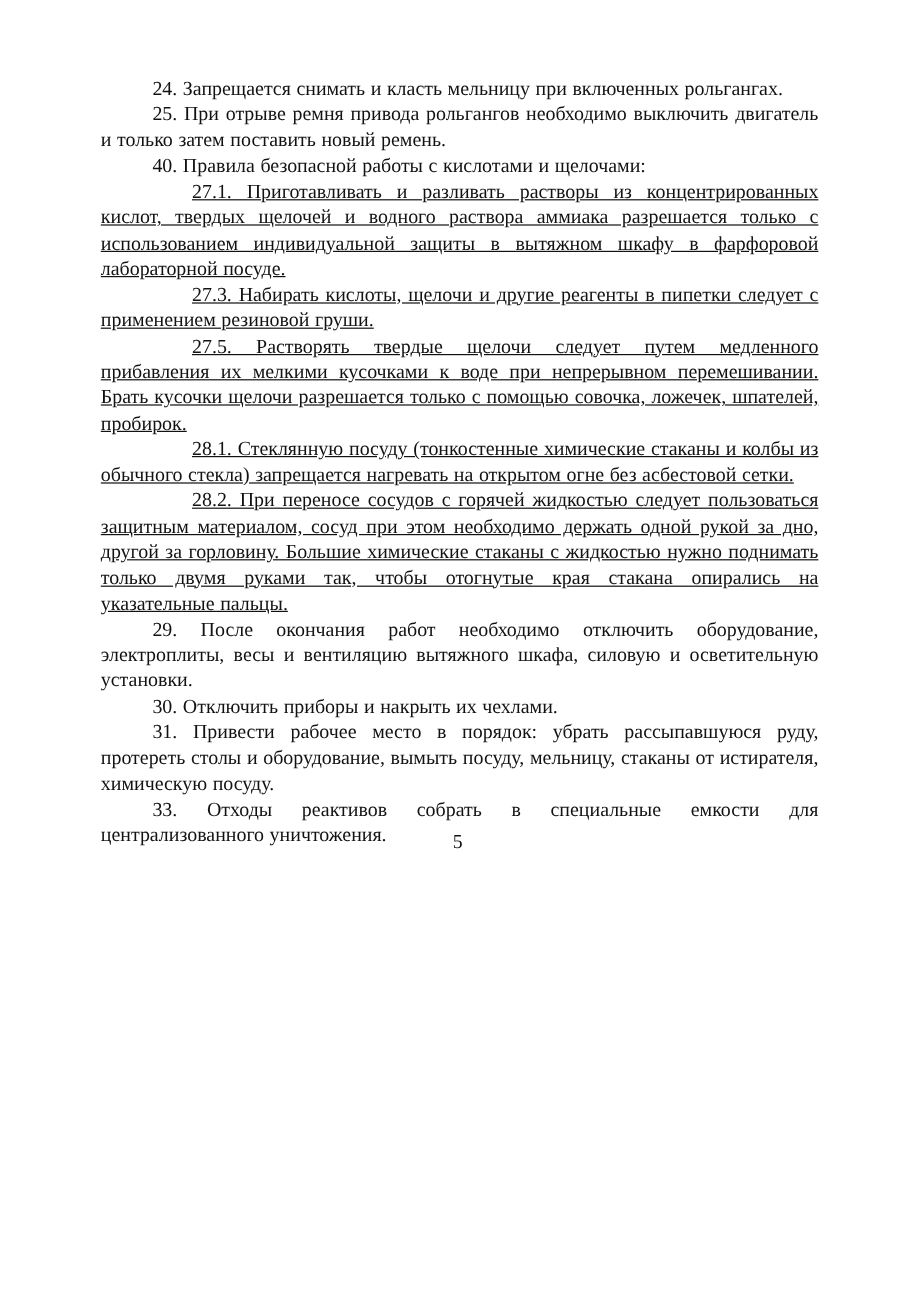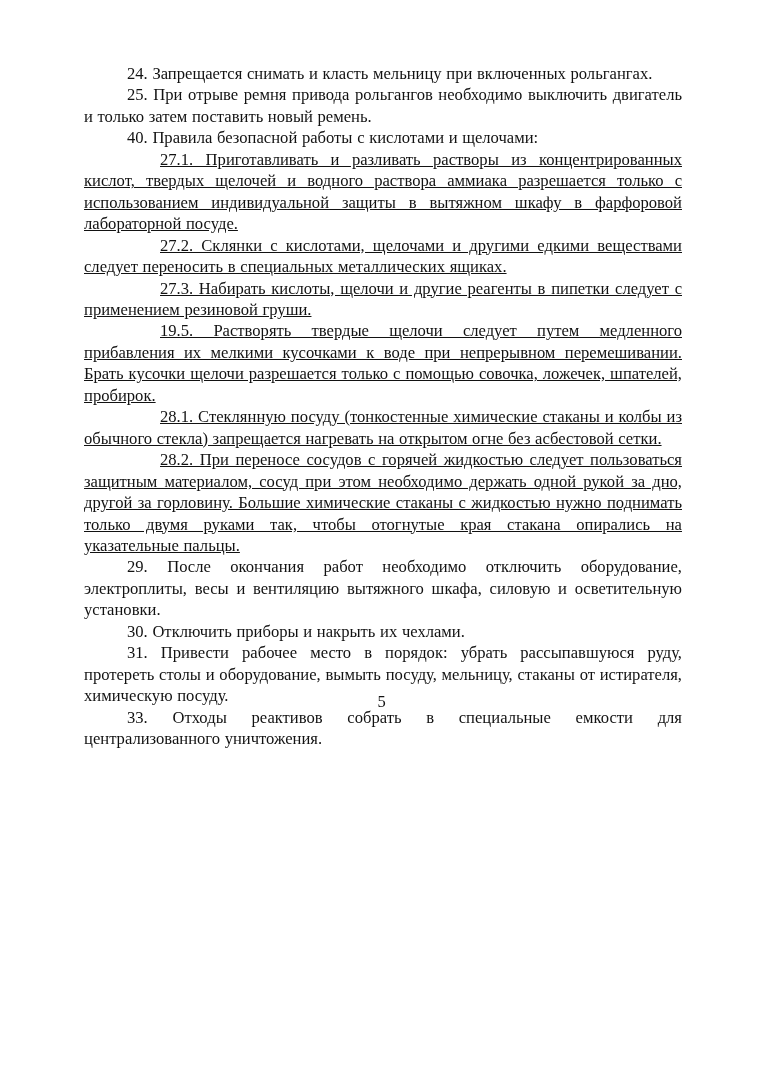--- a/index.html
+++ b/index.html
@@ -45,23 +45,22 @@
 </style>
 </head>
 <body>
 
 <div class="page">
   <div class="text-block">
     <p class="para main">24. Запрещается снимать и класть мельницу при включенных рольгангах.</p>
     <p class="para main">25. При отрыве ремня привода рольгангов необходимо выключить двигатель и только затем поставить новый ремень.</p>
     <p class="para main">40. Правила безопасной работы с кислотами и щелочами:</p>
     <p class="para sub">27.1. Приготавливать и разливать растворы из концентрированных кислот, твердых щелочей и водного раствора аммиака разрешается только с использованием индивидуальной защиты в вытяжном шкафу в фарфоровой лабораторной посуде.</p>
-    <p class="para sub">27.2. Склянки с кислотами, щелочами и другими едкими веществами следует переносить в специальных металлических ящиках.</p>
     <p class="para sub">27.3. Набирать кислоты, щелочи и другие реагенты в пипетки следует с применением резиновой груши.</p>
-    <p class="para sub">19.5. Растворять твердые щелочи следует путем медленного прибавления их мелкими кусочками к воде при непрерывном перемешивании. Брать кусочки щелочи разрешается только с помощью совочка, ложечек, шпателей, пробирок.</p>
+    <p class="para sub">27.5. Растворять твердые щелочи следует путем медленного прибавления их мелкими кусочками к воде при непрерывном перемешивании. Брать кусочки щелочи разрешается только с помощью совочка, ложечек, шпателей, пробирок.</p>
     <p class="para sub">28.1. Стеклянную посуду (тонкостенные химические стаканы и колбы из обычного стекла) запрещается нагревать на открытом огне без асбестовой сетки.</p>
     <p class="para sub">28.2. При переносе сосудов с горячей жидкостью следует пользоваться защитным материалом, сосуд при этом необходимо держать одной рукой за дно, другой за горловину. Большие химические стаканы с жидкостью нужно поднимать только двумя руками так, чтобы отогнутые края стакана опирались на указательные пальцы.</p>
     <p class="para main">29. После окончания работ необходимо отключить оборудование, электроплиты, весы и вентиляцию вытяжного шкафа, силовую и осветительную установки.</p>
     <p class="para main">30. Отключить приборы и накрыть их чехлами.</p>
     <p class="para main">31. Привести рабочее место в порядок: убрать рассыпавшуюся руду, протереть столы и оборудование, вымыть посуду, мельницу, стаканы от истирателя, химическую посуду.</p>
     <p class="para main">33. Отходы реактивов собрать в специальные емкости для централизованного уничтожения.</p>
   </div>
   <div class="page-footer">5</div>
 </div>
 

